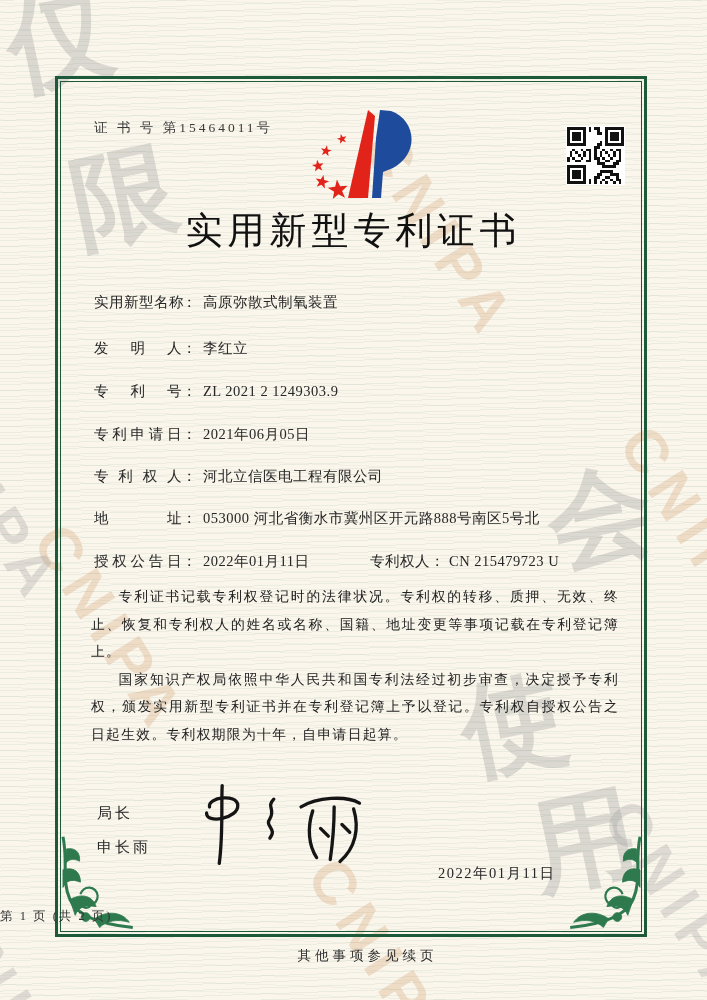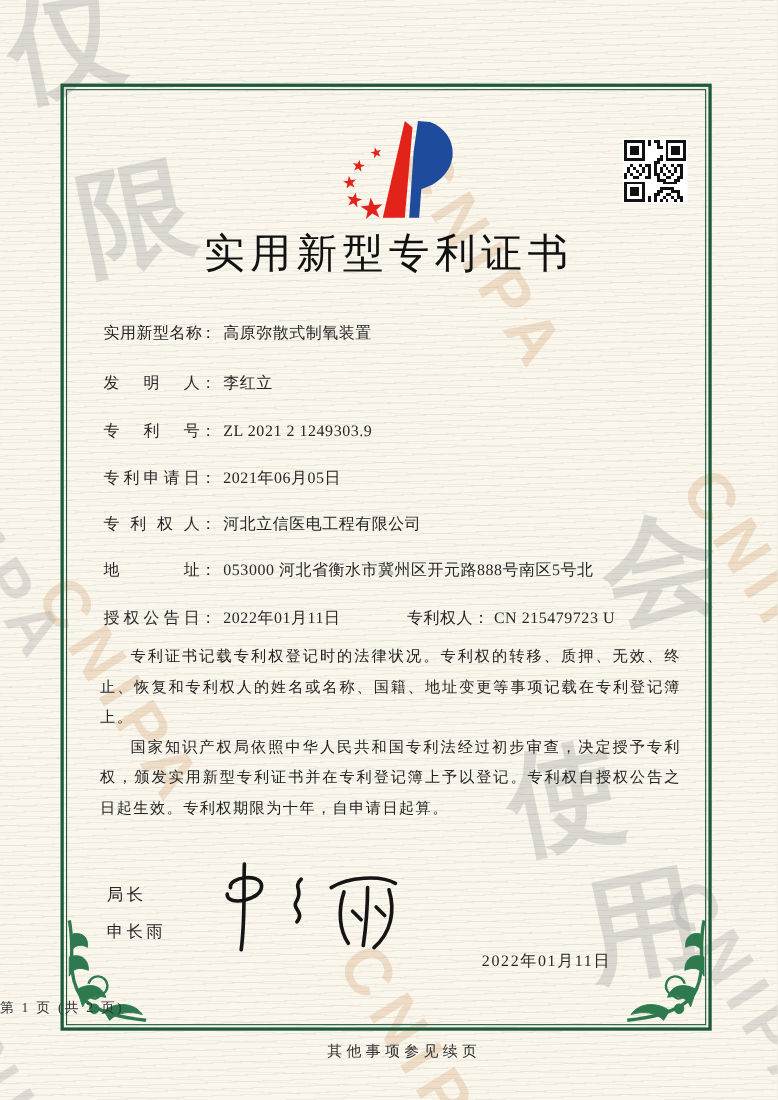--- a/index.html
+++ b/index.html
@@ -95,20 +95,21 @@
   <span class="wm wm-brand" style="left:352px;top:846px">CNIPA</span>
   <span class="wm wm-brand" style="left:664px;top:414px">CNIPA</span>
   <span class="wm wm-brand gray" style="left:-46px;top:382px">CNIPA</span>
   <span class="wm wm-brand gray" style="left:-20px;top:888px">CNIPA</span>
   <span class="wm wm-brand gray" style="left:648px;top:788px">CNIPA</span>
 
   <div class="frame">
     <div class="frame-inner"></div>
   </div>
 
+  <div class="cert-no">证 书 号 第15464011号</div>
 
   <div class="logo">
     <svg viewBox="0 0 122 96" width="122" height="96">
       <g fill="#e2231a">
         <polygon points="0,-10 2.35,-3.24 9.51,-3.09 3.8,1.24 5.88,8.09 0,4 -5.88,8.09 -3.8,1.24 -9.51,-3.09 -2.35,-3.24" transform="translate(47,33) scale(0.52) rotate(-14)"></polygon>
         <polygon points="0,-10 2.35,-3.24 9.51,-3.09 3.8,1.24 5.88,8.09 0,4 -5.88,8.09 -3.8,1.24 -9.51,-3.09 -2.35,-3.24" transform="translate(31,45) scale(0.58) rotate(10)"></polygon>
         <polygon points="0,-10 2.35,-3.24 9.51,-3.09 3.8,1.24 5.88,8.09 0,4 -5.88,8.09 -3.8,1.24 -9.51,-3.09 -2.35,-3.24" transform="translate(23,60) scale(0.62) rotate(-8)"></polygon>
         <polygon points="0,-10 2.35,-3.24 9.51,-3.09 3.8,1.24 5.88,8.09 0,4 -5.88,8.09 -3.8,1.24 -9.51,-3.09 -2.35,-3.24" transform="translate(27,76) scale(0.72) rotate(12)"></polygon>
         <polygon points="0,-10 2.35,-3.24 9.51,-3.09 3.8,1.24 5.88,8.09 0,4 -5.88,8.09 -3.8,1.24 -9.51,-3.09 -2.35,-3.24" transform="translate(43,84) scale(1.05) rotate(-6)"></polygon>
         <path d="M73,4 L80,10 L73,92 L53,92 Z"></path>

